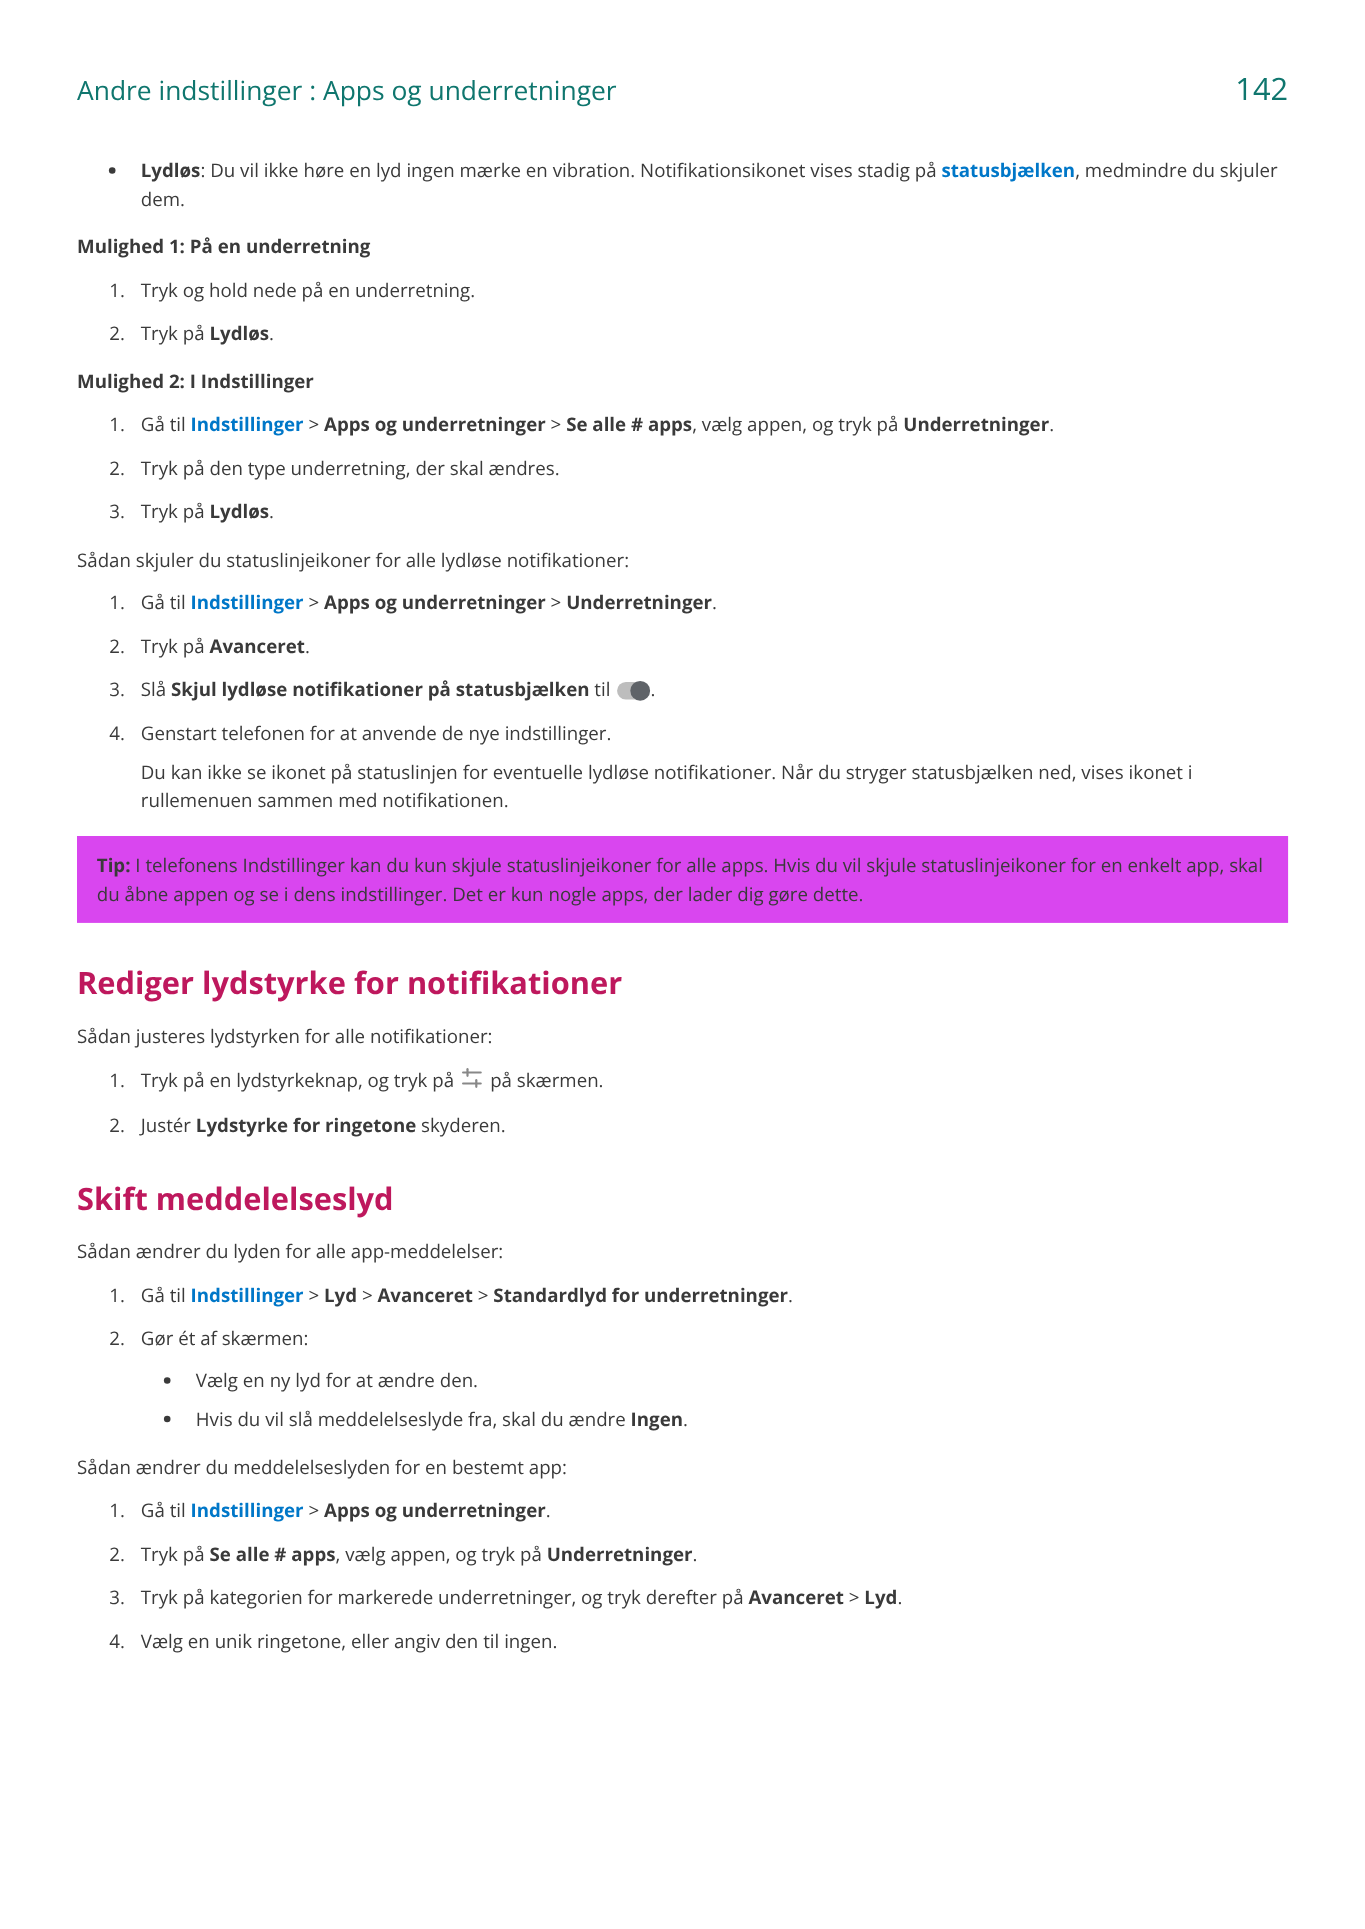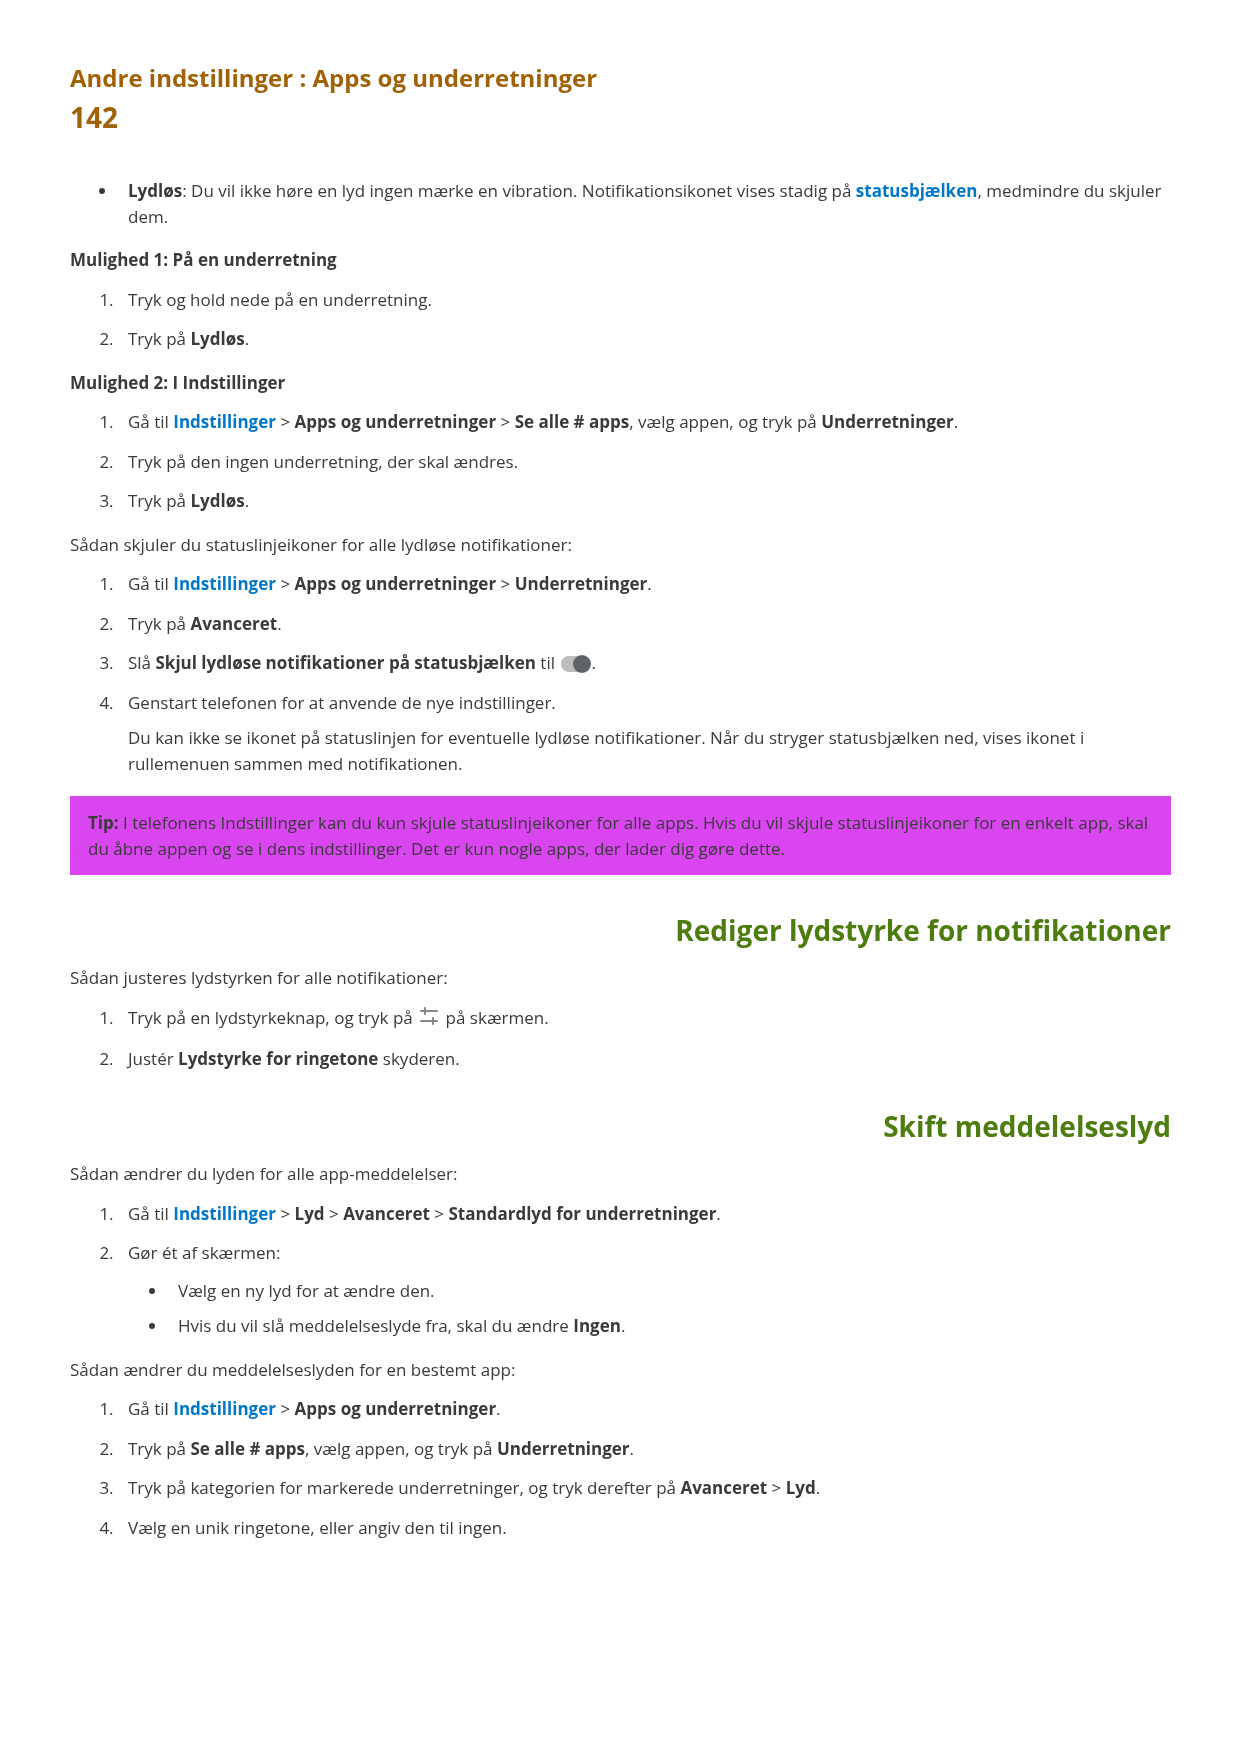--- a/index.html
+++ b/index.html
@@ -10,25 +10,24 @@
     font-size: 17px;
     line-height: 1.5;
     width: 1241px;
     box-sizing: border-box;
     background: #fff;
   }
   .header {
     display: flex;
     justify-content: space-between;
     align-items: baseline;
-    color: #a16207;
+    color: #0f766e;
     font-size: 24px;
     margin-bottom: 40px;
-    font-weight: 700;
-    flex-direction: column;
+    font-weight: 400;
   }
   .page-number {
     font-size: 28px;
   }
   ul.bullets {
     list-style: disc;
     margin: 0 0 18px 0;
     padding-left: 48px;
   }
   ul.bullets li {
@@ -60,22 +59,21 @@
   }
   .tip-box {
     background: #d946ef;
     padding: 14px 18px;
     margin: 20px 0 30px 0;
   }
   h2.section-title {
     font-size: 28px;
     font-weight: 700;
     margin: 34px 0 14px 0;
-    color: #4d7c0f;
-    text-align: right;
+    color: #be185d;
   }
   .toggle-icon {
     display: inline-block;
     width: 28px;
     height: 16px;
     background: #bdbdbd;
     border-radius: 8px;
     position: relative;
     vertical-align: middle;
     margin: 0 2px;
@@ -128,21 +126,21 @@
   <li>
     <span>Tryk på </span><span class="bold">Lydløs</span><span>.</span>
   </li>
 </ol>
 
 <div class="sub-heading">Mulighed 2: I Indstillinger</div>
 <ol class="steps">
   <li>
     <span>Gå til </span><a class="link" href="#">Indstillinger</a><span> &gt; </span><span class="bold">Apps og underretninger</span><span> &gt; </span><span class="bold">Se alle # apps</span><span>, vælg appen, og tryk på </span><span class="bold">Underretninger</span><span>.</span>
   </li>
-  <li>Tryk på den ingen underretning, der skal ændres.</li>
+  <li>Tryk på den type underretning, der skal ændres.</li>
   <li>
     <span>Tryk på </span><span class="bold">Lydløs</span><span>.</span>
   </li>
 </ol>
 
 <div class="para">Sådan skjuler du statuslinjeikoner for alle lydløse notifikationer:</div>
 <ol class="steps">
   <li>
     <span>Gå til </span><a class="link" href="#">Indstillinger</a><span> &gt; </span><span class="bold">Apps og underretninger</span><span> &gt; </span><span class="bold">Underretninger</span><span>.</span>
   </li>

